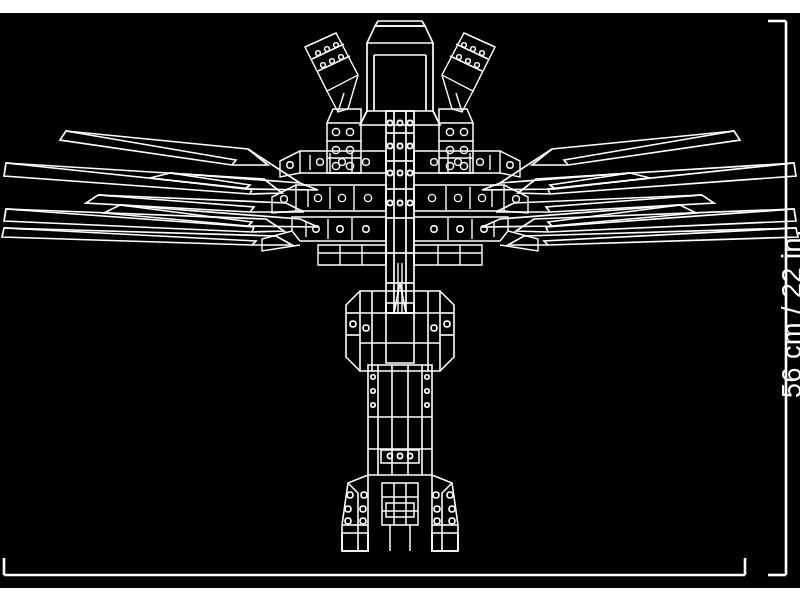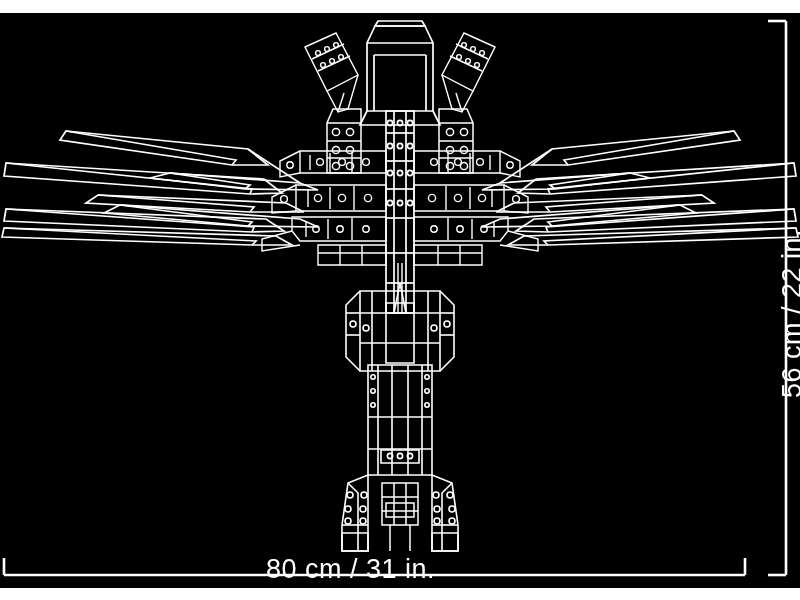--- a/index.html
+++ b/index.html
@@ -372,18 +372,17 @@
         </g>
 
         <g>
           <path d="M786,8 L786,562"></path>
           <path d="M786,8 L768,8"></path>
           <path d="M786,562 L768,562"></path>
         </g>
       </g>
     </svg>
 
-    <div class="dim-label" id="width-label">80 cm / 31 in.</div>
 
     <div class="dim-label" id="height-label">56 cm / 22 in.</div>
 
   </div>
 </div>
 
 </body></html>

